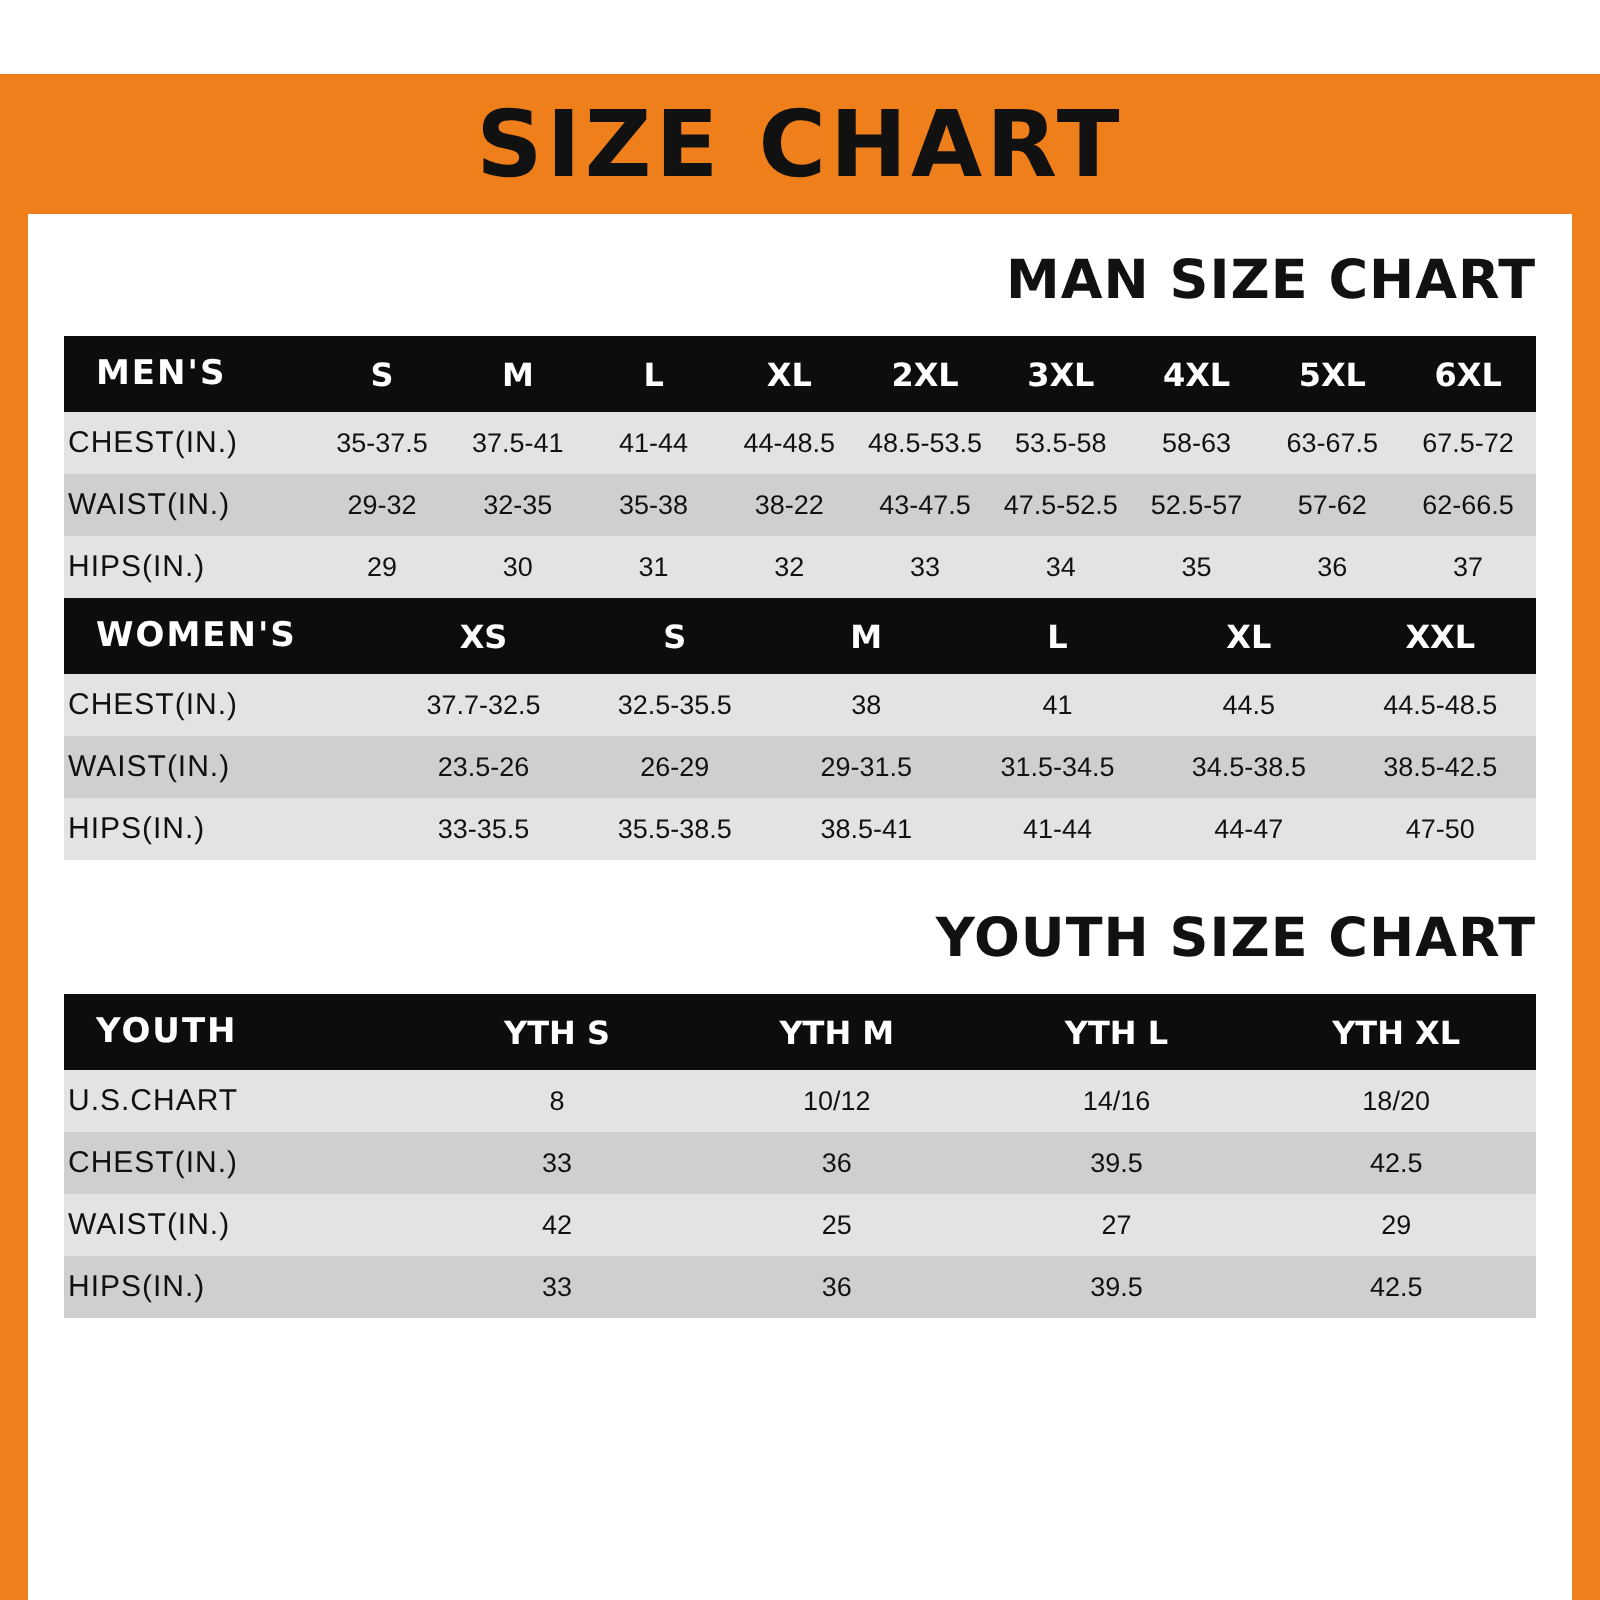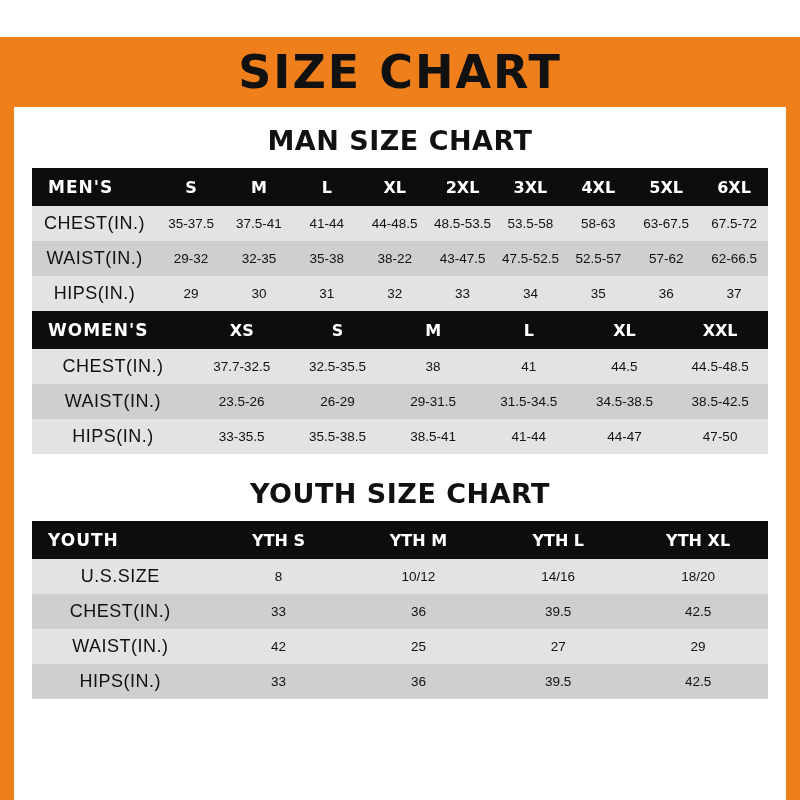--- a/index.html
+++ b/index.html
@@ -35,21 +35,21 @@
     font-family: "DejaVu Sans", sans-serif;
     font-weight: bold;
     font-size: 46px;
     letter-spacing: 2px;
     color: #111111;
   }
   .content {
     padding: 0 18px;
   }
   .section-title {
-    text-align: center;
+    text-align: right;
     font-family: "DejaVu Sans", sans-serif;
     font-weight: bold;
     font-size: 27px;
     color: #111111;
     letter-spacing: 0.5px;
   }
   .section-title.man { margin: 18px 0 12px 0; }
   .section-title.women { margin: 22px 0 12px 0; }
   .section-title.youth { margin: 24px 0 12px 0; }
 
@@ -75,23 +75,23 @@
     font-size: 17px;
   }
   table.size-table tbody td {
     font-family: "Liberation Sans", sans-serif;
     font-size: 13.5px;
     color: #111111;
     text-align: center;
     padding: 7px 2px;
   }
   table.size-table tbody td.rowlabel {
-    text-align: center;
+    text-align: left;
     letter-spacing: 0.5px;
-    font-size: 18px;
+    font-size: 15px;
   }
   table.size-table tbody tr.odd td { background: #e3e3e3; }
   table.size-table tbody tr.even td { background: #cfcfcf; }
 
   
   #men-table col.c0 { width: 17%; }
   #women-table col.c0 { width: 22%; }
   #youth-table col.c0 { width: 24%; }
 
   .footer-note {
@@ -257,21 +257,21 @@
         <tr>
           <th class="rowlabel">YOUTH</th>
           <th>YTH S</th>
           <th>YTH M</th>
           <th>YTH L</th>
           <th>YTH XL</th>
         </tr>
       </thead>
       <tbody>
         <tr class="odd">
-          <td class="rowlabel">U.S.SIZE</td>
+          <td class="rowlabel">U.S.CHART</td>
           <td>8</td>
           <td>10/12</td>
           <td>14/16</td>
           <td>18/20</td>
         </tr>
         <tr class="even">
           <td class="rowlabel">CHEST(IN.)</td>
           <td>33</td>
           <td>36</td>
           <td>39.5</td>

